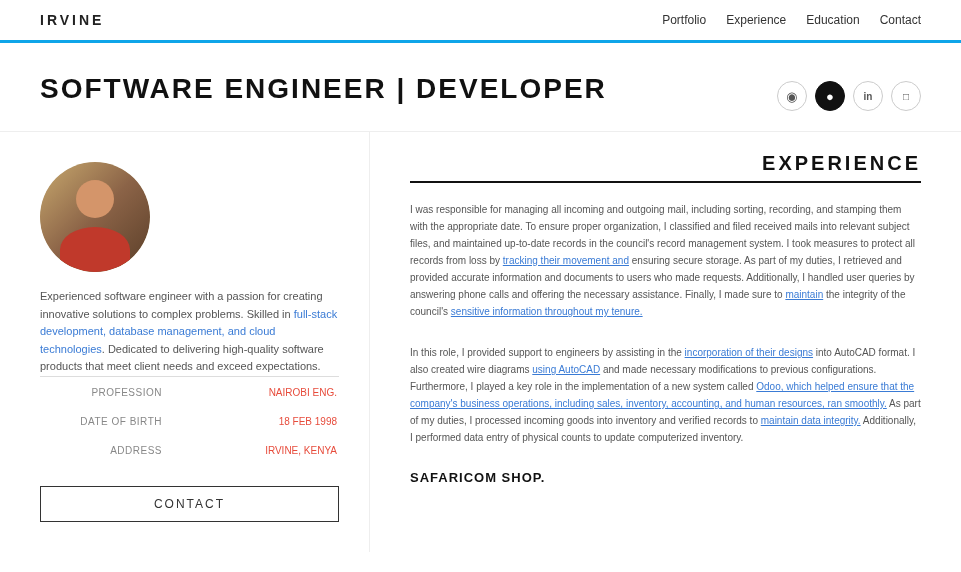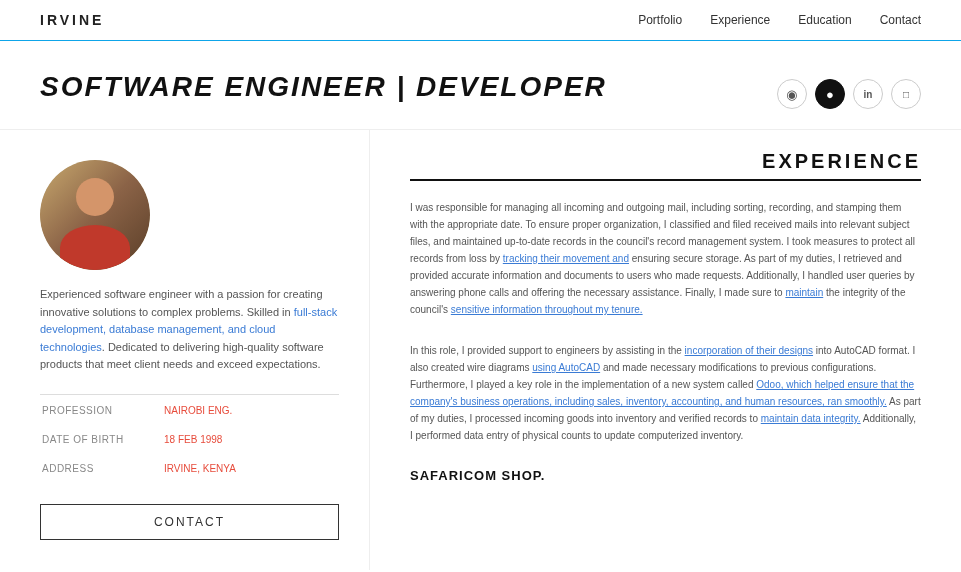--- a/index.html
+++ b/index.html
@@ -12,52 +12,51 @@
       min-height: 572px;
       overflow-x: hidden;
     }
 
     
     .navbar {
       display: flex;
       justify-content: space-between;
       align-items: center;
       padding: 12px 40px;
-      border-bottom: 1px solid #0ea5e9;
+      border-bottom: 3px solid #0ea5e9;
     }
     .navbar-logo {
       font-size: 14px;
       font-weight: bold;
       letter-spacing: 3px;
       color: #222;
     }
     .navbar-links {
       display: flex;
-      gap: 28px;
+      gap: 20px;
     }
     .navbar-links a {
       text-decoration: none;
       color: #333;
       font-size: 12px;
     }
 
     
     .hero {
       padding: 30px 40px 20px 40px;
       display: flex;
       justify-content: space-between;
       align-items: flex-start;
       border-bottom: 1px solid #eee;
     }
     .hero-title {
       font-size: 28px;
       font-weight: bold;
       letter-spacing: 2px;
       color: #111;
-      font-style: italic;
     }
     .hero-icons {
       display: flex;
       gap: 8px;
       align-items: center;
       margin-top: 8px;
     }
     .hero-icon-btn {
       width: 30px;
       height: 30px;
@@ -136,34 +135,34 @@
     .profile-name {
       font-size: 15px;
       font-weight: bold;
       color: #222;
       margin-bottom: 12px;
     }
     .profile-bio {
       font-size: 11px;
       color: #555;
       line-height: 1.6;
-      margin-bottom: 20px;
     }
     .profile-bio span {
       color: #3a7bd5;
     }
 
     
     .profile-details {
       width: 100%;
       border-top: 1px solid #ddd;
       margin-bottom: 20px;
     }
     .profile-details tr {
       border-bottom: 1px solid #eee;
+      text-align: right;
     }
     .profile-details td {
       padding: 8px 0;
       font-size: 10px;
     }
     .detail-label {
       color: #888;
       width: 120px;
       text-transform: uppercase;
       font-size: 9px;

